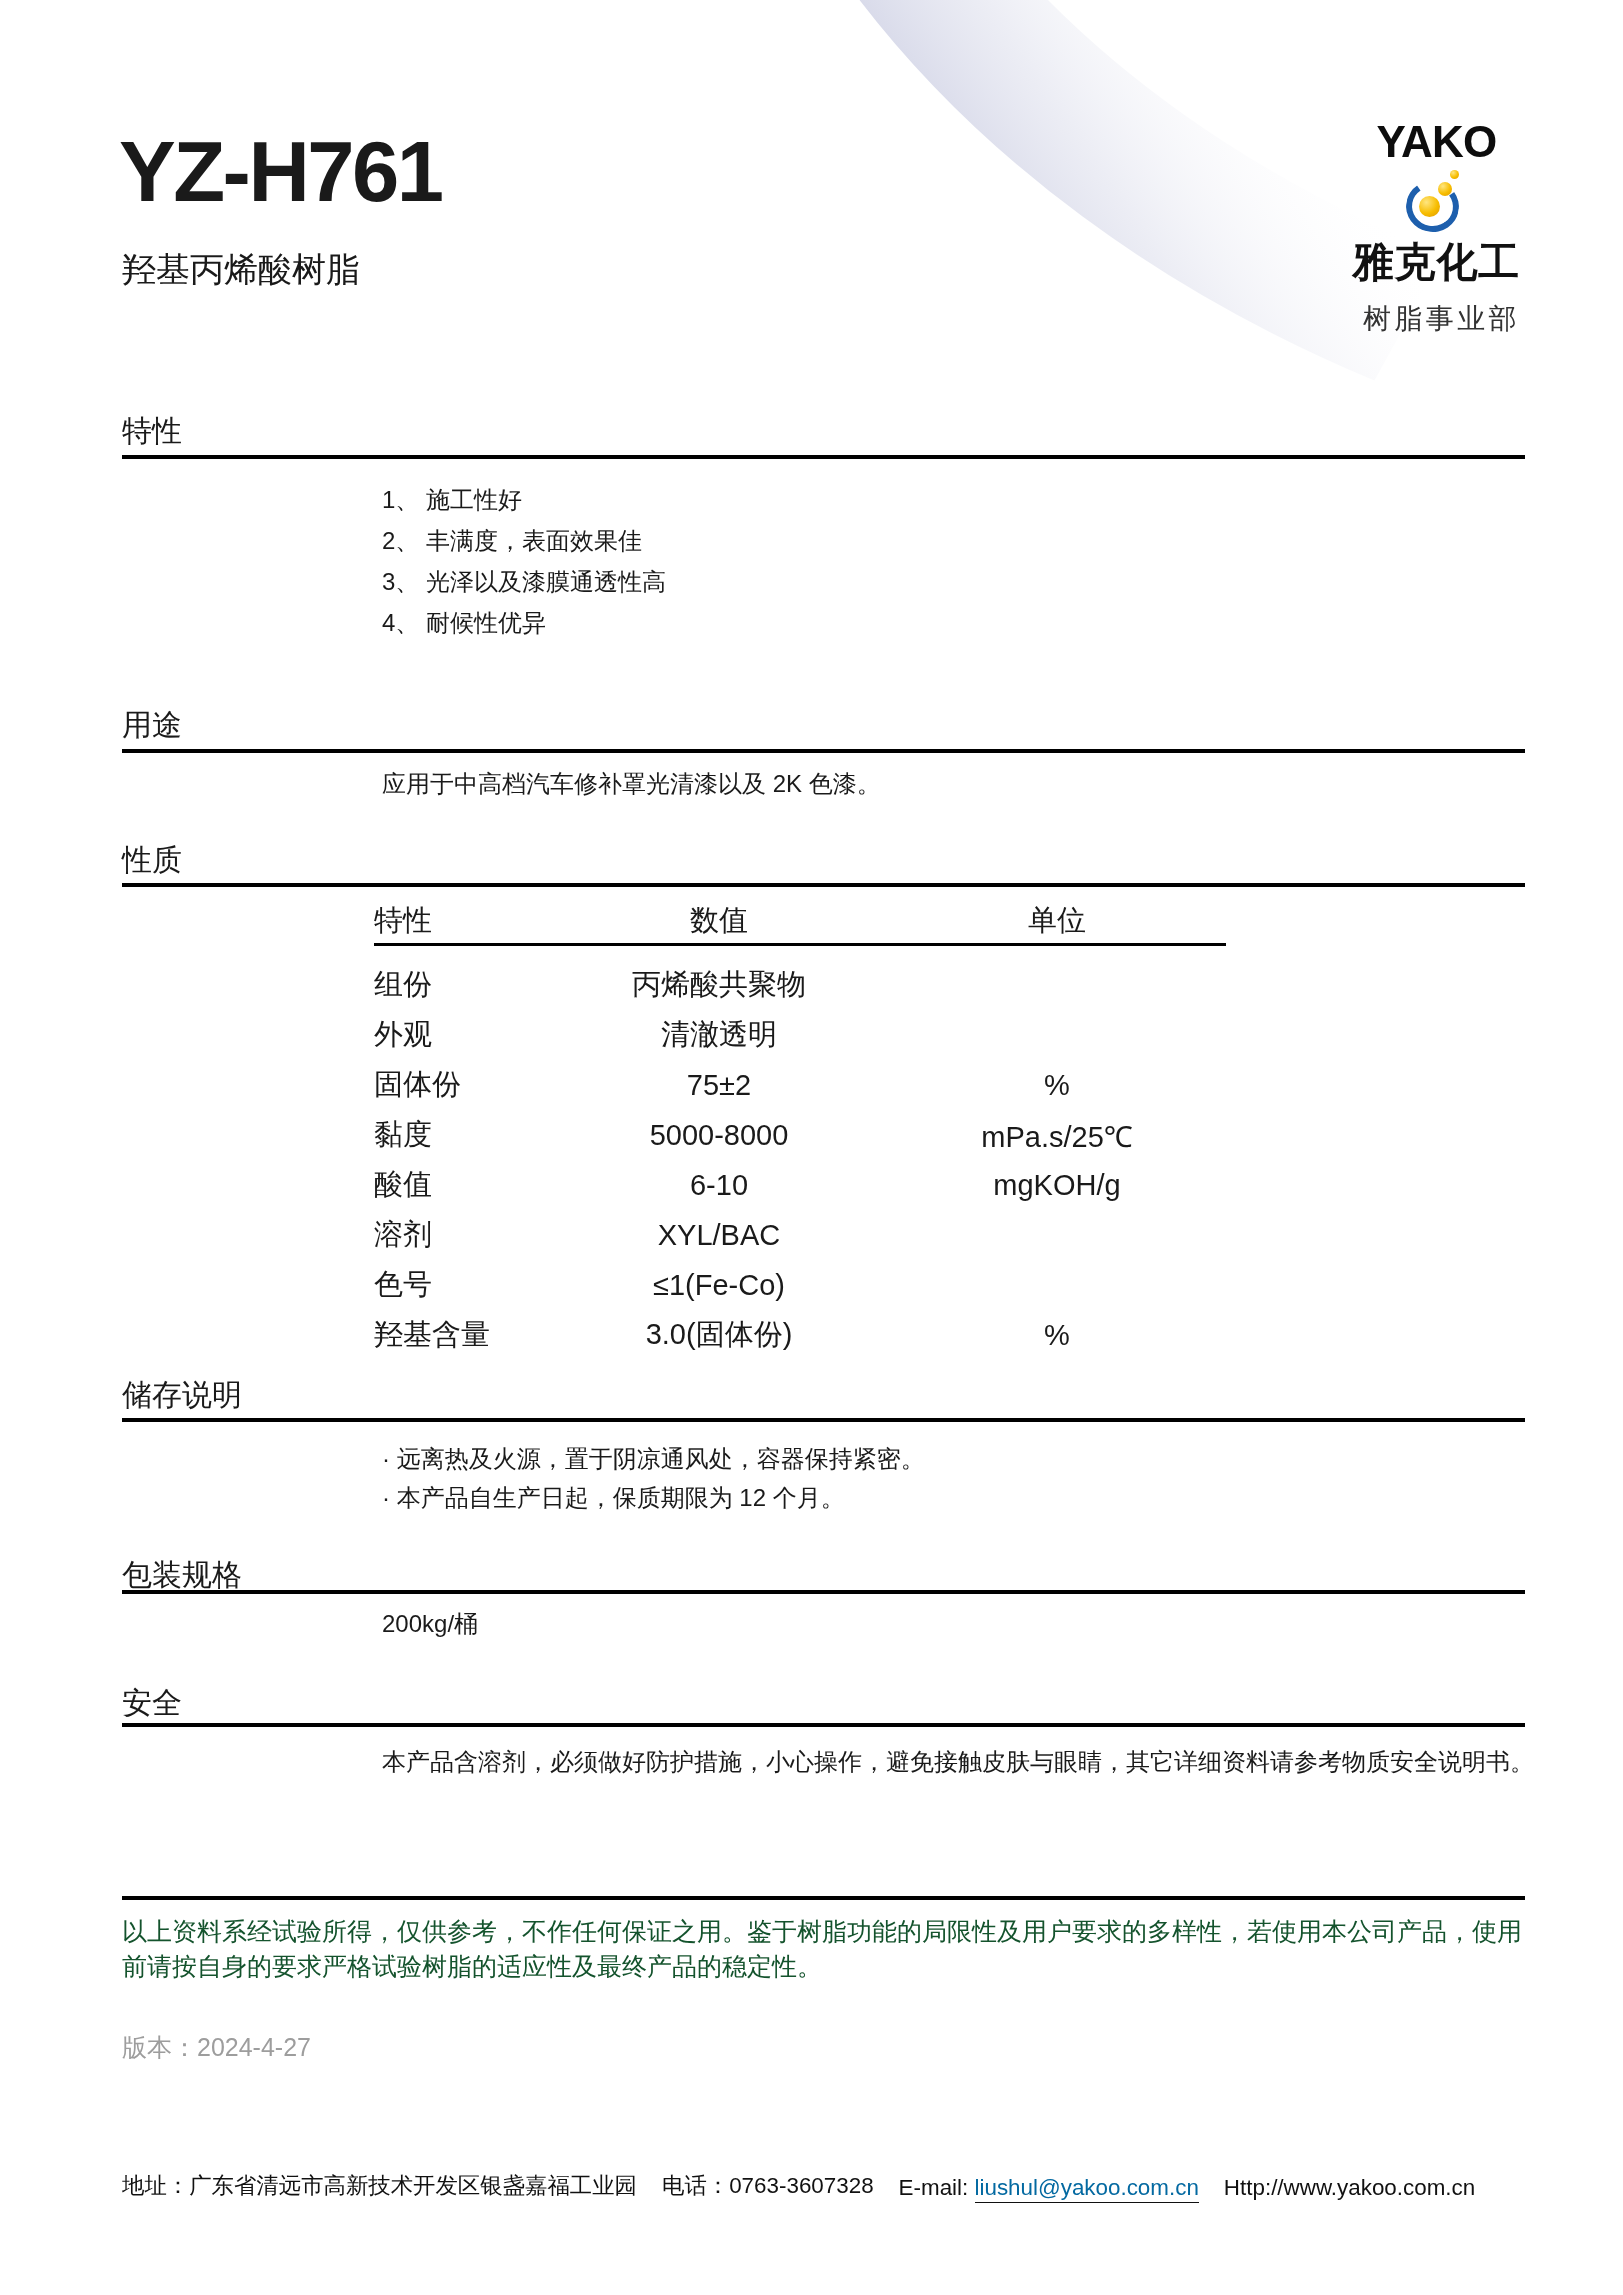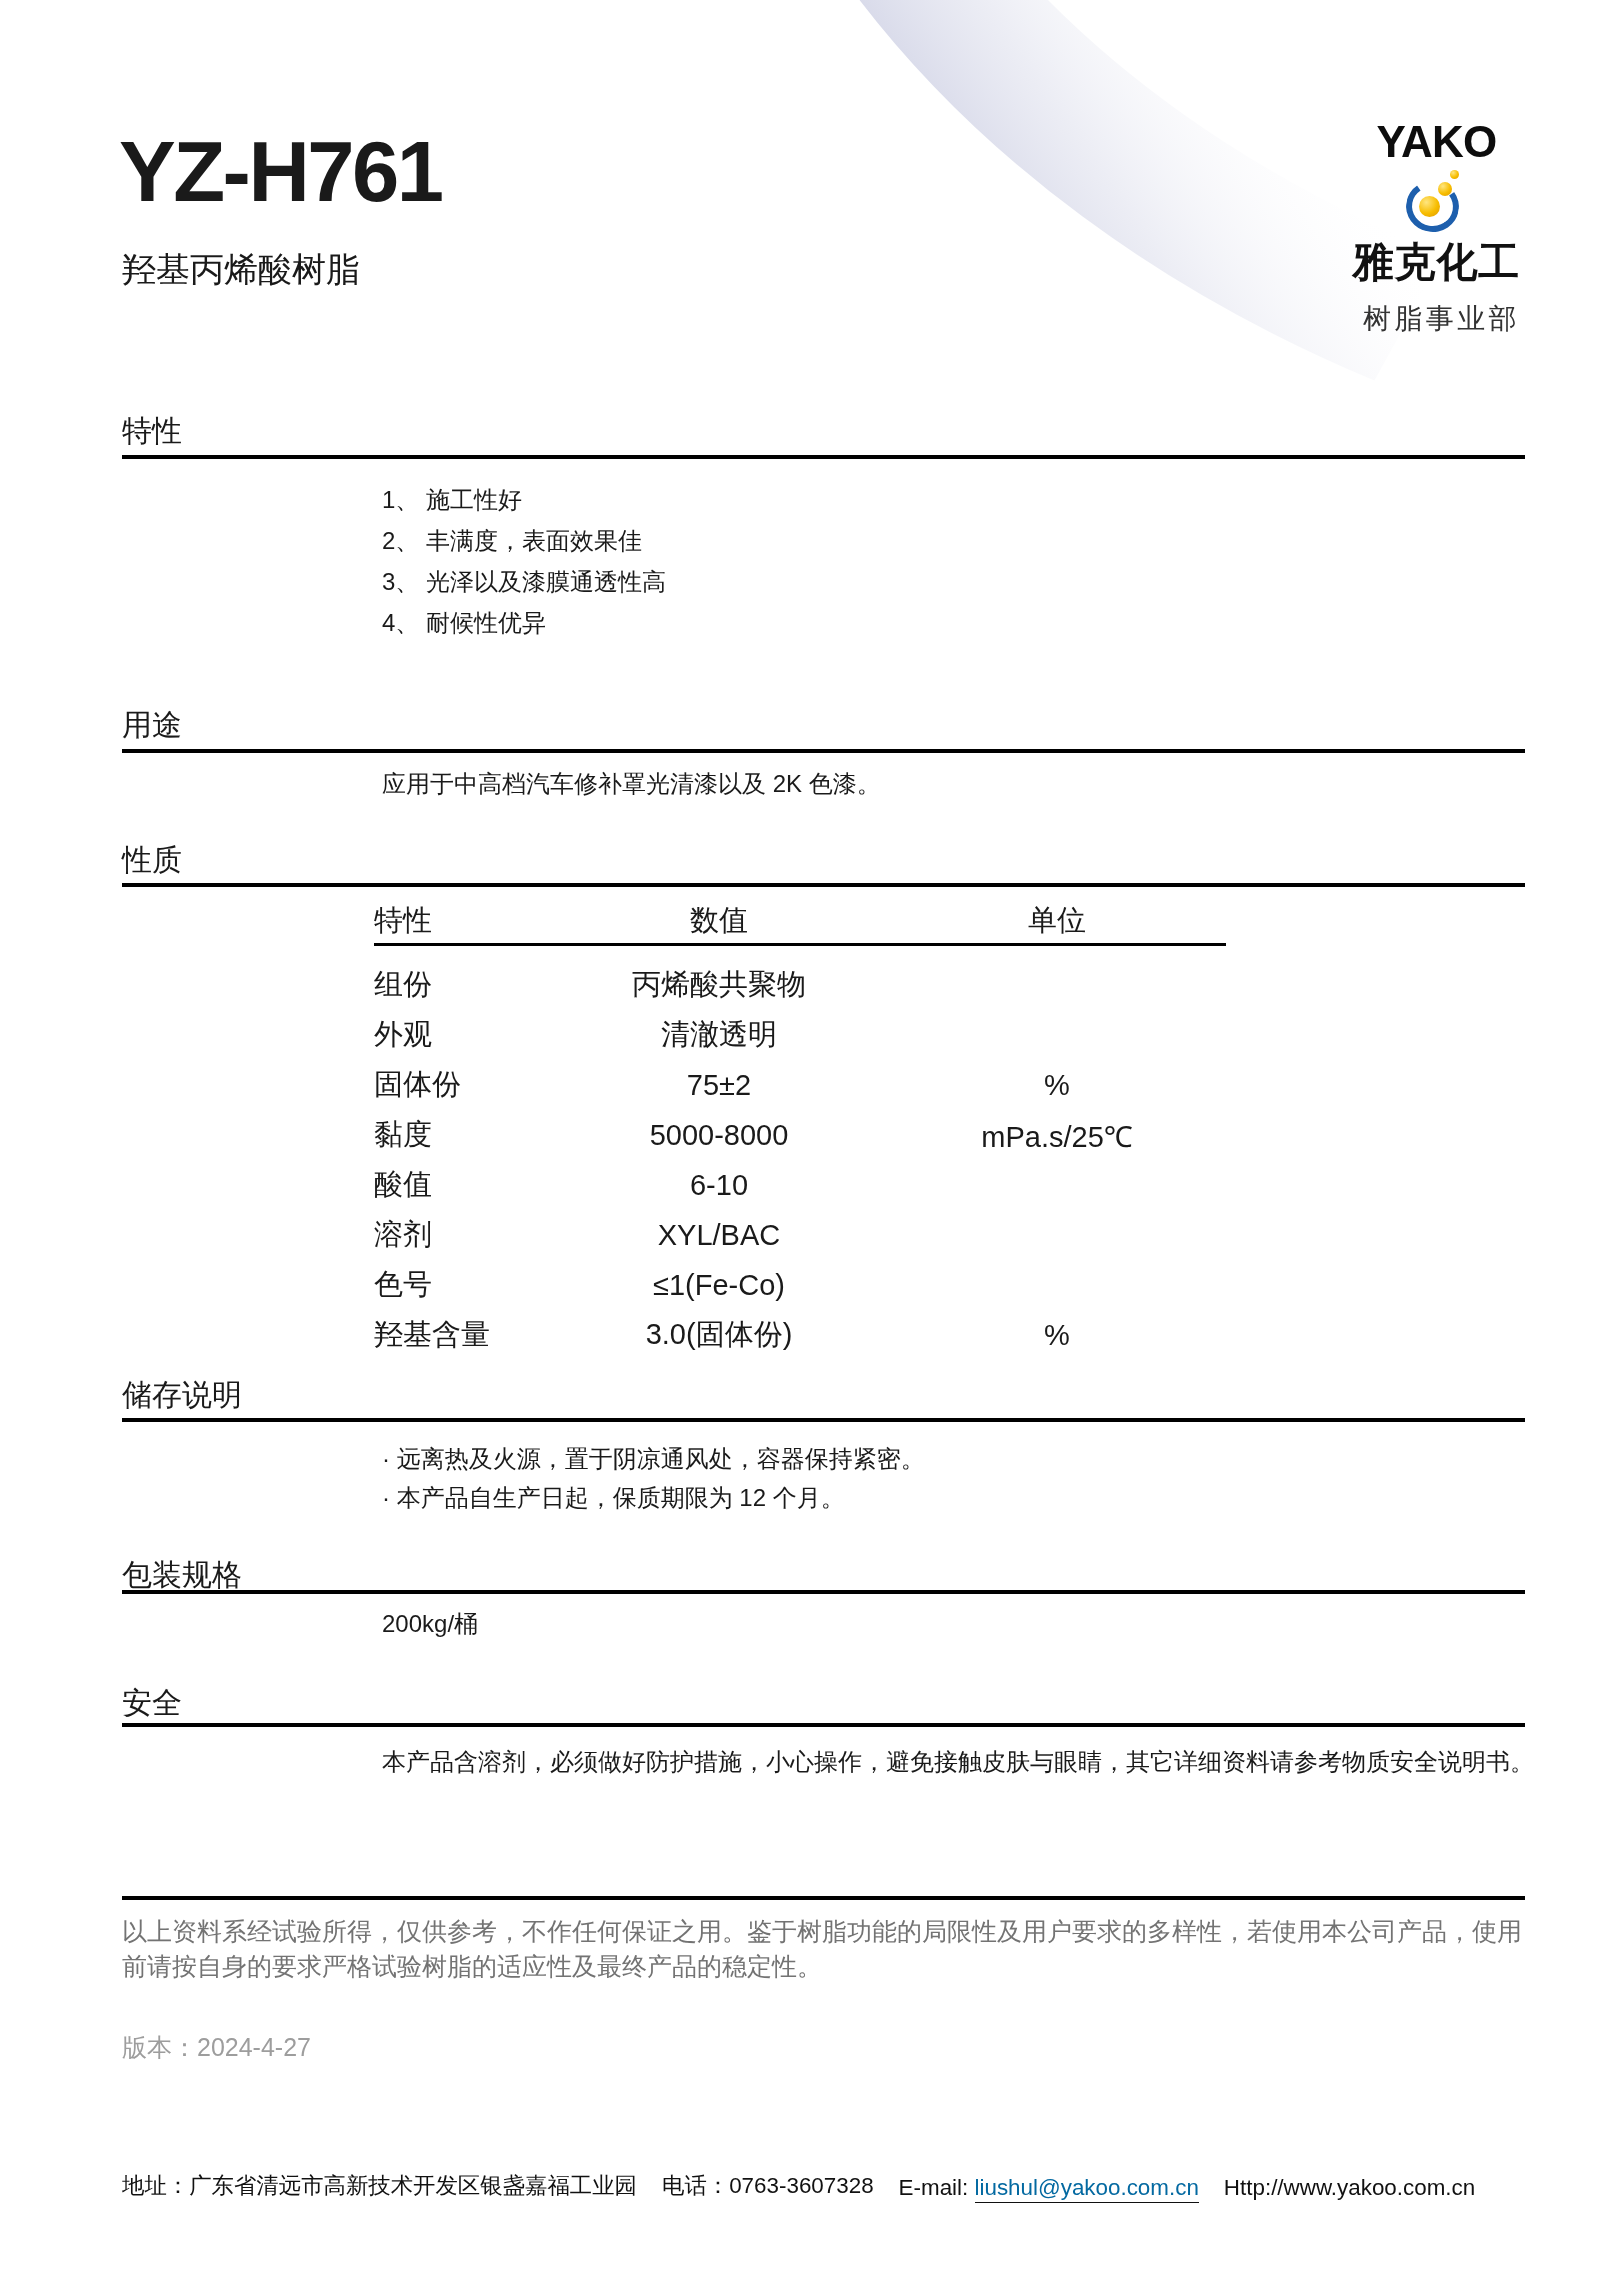--- a/index.html
+++ b/index.html
@@ -46,21 +46,21 @@
   .pc-value{ width:216px; text-align:center; }
   .pc-unit { width:460px; text-align:center; }
   .thead-rule { position:absolute; left:0; top:42px; width:852px; height:2.5px; background:#000; }
   .prows { position:absolute; left:0; top:59px; width:913px; }
 
   .storage-list { left:382px; top:1439px; line-height:39px; }
   .packaging-text { left:382px; top:1608px; }
   .safety-text { left:382px; top:1743px; width:1158px; line-height:38px; }
 
   .divider { top:1896px; }
-  .disclaimer { left:122px; top:1914px; width:1403px; font-size:25px; line-height:35px; color:#737373; }
+  .disclaimer { left:122px; top:1914px; width:1403px; font-size:25px; line-height:35px; color:#14532d; }
   .version { left:122px; top:2031px; font-size:25px; color:#9d9d9d; }
 
   .footer { left:122px; top:2170px; width:1437px; font-size:22.4px; color:#111;
             display:flex; gap:25px; white-space:nowrap; align-items:flex-end; }
   .footer a { color:#0369a1; text-decoration:none; border-bottom:1.7px solid #111; padding-bottom:1.7px; }
 </style>
 </head>
 <body>
 
 <div id="page">
@@ -133,20 +133,21 @@
         <span class="pc-unit">%</span>
       </div>
       <div class="prow">
         <span class="pc-name">黏度</span>
         <span class="pc-value">5000-8000</span>
         <span class="pc-unit">mPa.s/25℃</span>
       </div>
       <div class="prow">
         <span class="pc-name">酸值</span>
         <span class="pc-value">6-10</span>
+        <span class="pc-unit">mgKOH/g</span>
       </div>
       <div class="prow">
         <span class="pc-name">溶剂</span>
         <span class="pc-value">XYL/BAC</span>
         <span class="pc-unit"></span>
       </div>
       <div class="prow">
         <span class="pc-name">色号</span>
         <span class="pc-value">≤1(Fe-Co)</span>
         <span class="pc-unit"></span>

